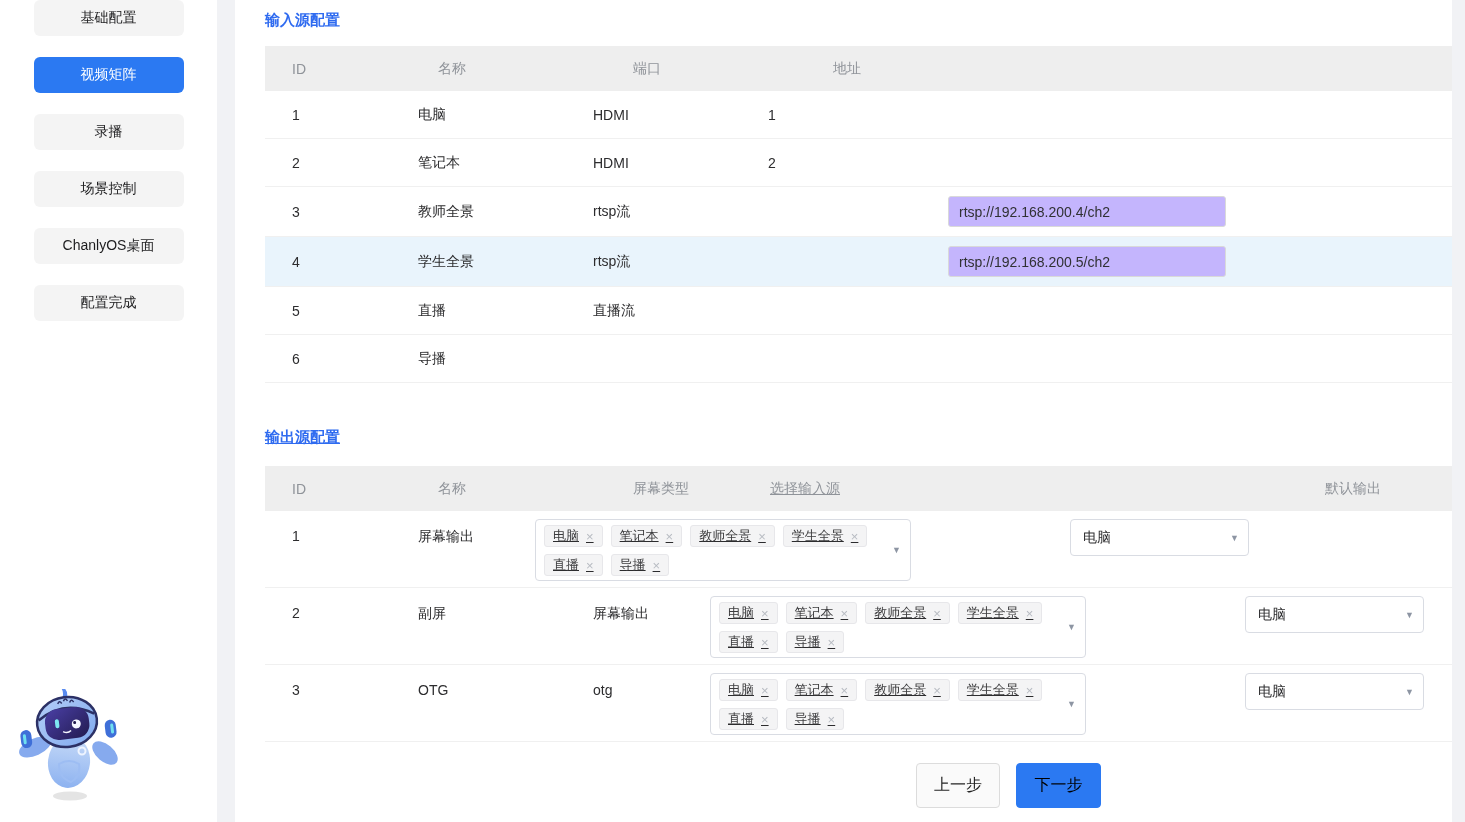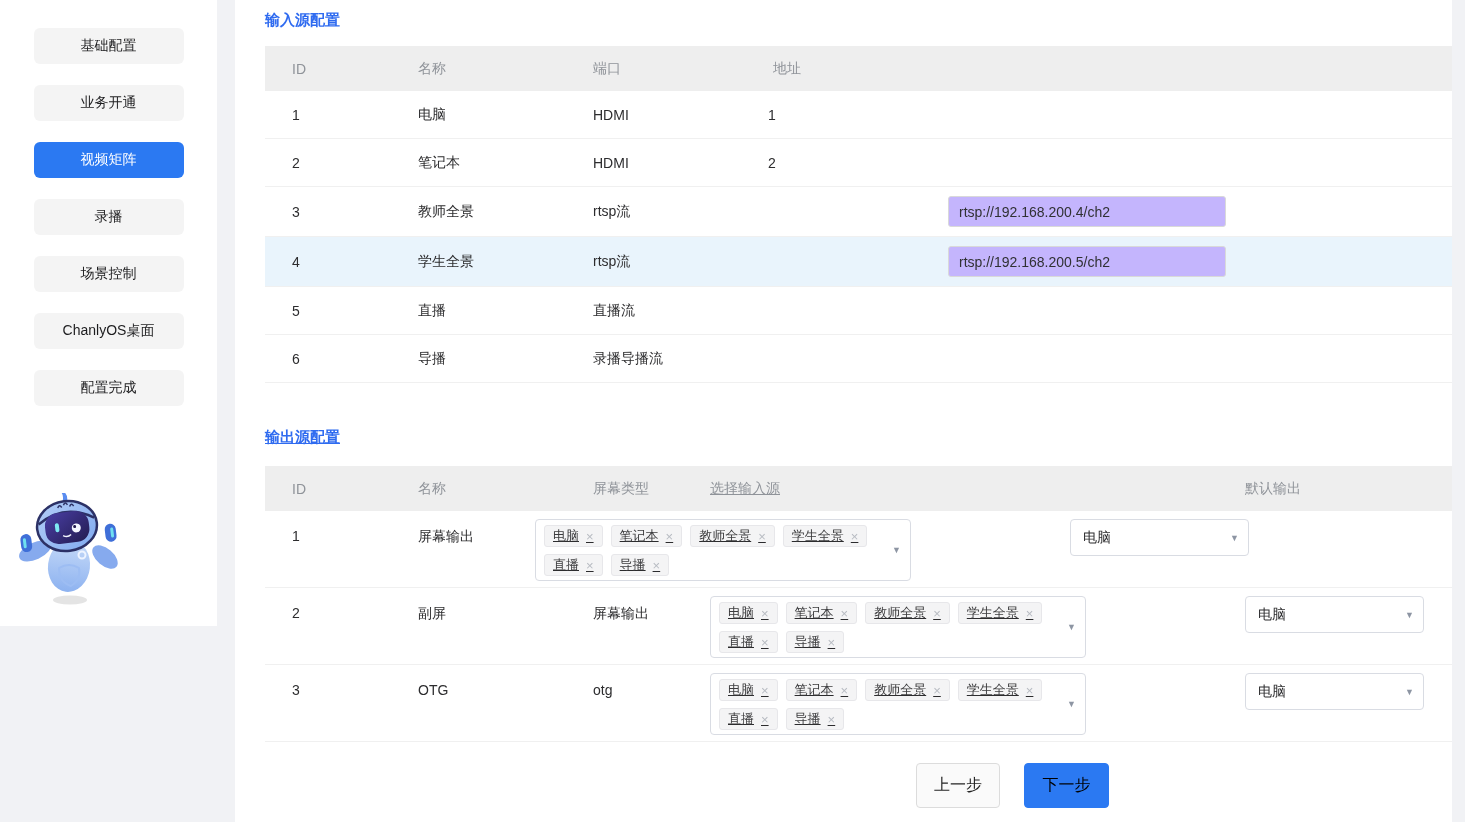--- a/index.html
+++ b/index.html
@@ -7,23 +7,22 @@
   body {
     background: #f1f2f5;
     font-family: "Liberation Sans", "DejaVu Sans", sans-serif;
     color: #303133;
     position: relative;
   }
 
   
   .sidebar {
     position: absolute; left: 0; top: 0;
-    width: 217px; height: 626px;
+    width: 217px; height: 822px;
     background: #ffffff;
-    padding-top: 28px;
   }
   .nav-item {
     width: 150px; height: 36px;
     margin: 0 auto 21px auto;
     background: #f4f4f4;
     border-radius: 6px;
     display: flex; align-items: center; justify-content: center;
     font-size: 14px; color: #1d1d1f;
     cursor: pointer;
   }
@@ -45,21 +44,21 @@
     font-size: 15px; font-weight: bold; color: #2f6bf0;
     height: 20px; line-height: 20px;
     margin-bottom: 16px;
   }
   .section-title.out { margin-top: 44px; margin-bottom: 19px; text-decoration: underline; }
 
   .table { width: 1187px; }
   .thead {
     display: flex; height: 45px;
     background: #eeeeee;
-    color: #8f9399; font-size: 14px;
+    color: #8f9399; font-size: 14px; gap: 20px;
   }
   .thead .cell { display: flex; align-items: center; }
   .tr {
     display: flex;
     border-bottom: 1px solid #f0f0f0;
     font-size: 14px; color: #2c2c2e;
   }
   .tr .cell { display: flex; align-items: center; }
   .tr.highlight { background: #e9f4fc; }
 
@@ -141,35 +140,34 @@
     font-size: 16px;
     font-family: "Liberation Sans", "DejaVu Sans", sans-serif;
     display: flex; align-items: center; justify-content: center;
     cursor: pointer;
   }
   .btn-prev {
     width: 84px;
     background: #fafafa;
     border: 1px solid #dcdcdc;
     color: #1f1f1f;
-    margin-right: 24px;
+    margin-right: 16px;
   }
   .btn-next {
     width: 85px;
     background: #2b79f2;
     border: 1px solid #2b79f2;
     color: #000000;
   }
 </style>
 </head>
 <body>
 
 <div class="sidebar">
   <div class="nav-item">基础配置</div>
-  <div class="nav-item">业务开通</div>
   <div class="nav-item active">视频矩阵</div>
   <div class="nav-item">录播</div>
   <div class="nav-item">场景控制</div>
   <div class="nav-item">ChanlyOS桌面</div>
   <div class="nav-item">配置完成</div>
 
   <svg class="mascot" viewBox="0 0 110 115" xmlns="http://www.w3.org/2000/svg">
     <defs>
       <linearGradient id="gb" x1="0" y1="0" x2="0" y2="1">
         <stop offset="0" stop-color="#c6daf8"></stop>
@@ -260,21 +258,20 @@
       <div class="cell c0">5</div>
       <div class="cell c1">直播</div>
       <div class="cell c2">直播流</div>
       <div class="cell c3"></div>
       <div class="cell c4"></div>
     </div>
 
     <div class="tr">
       <div class="cell c0">6</div>
       <div class="cell c1">导播</div>
-      <div class="cell c2">录播导播流</div>
       <div class="cell c3"></div>
       <div class="cell c4"></div>
     </div>
   </div>
 
   <div class="section-title out">输出源配置</div>
 
   <div class="table out-t">
     <div class="thead">
       <div class="cell c0">ID</div>

